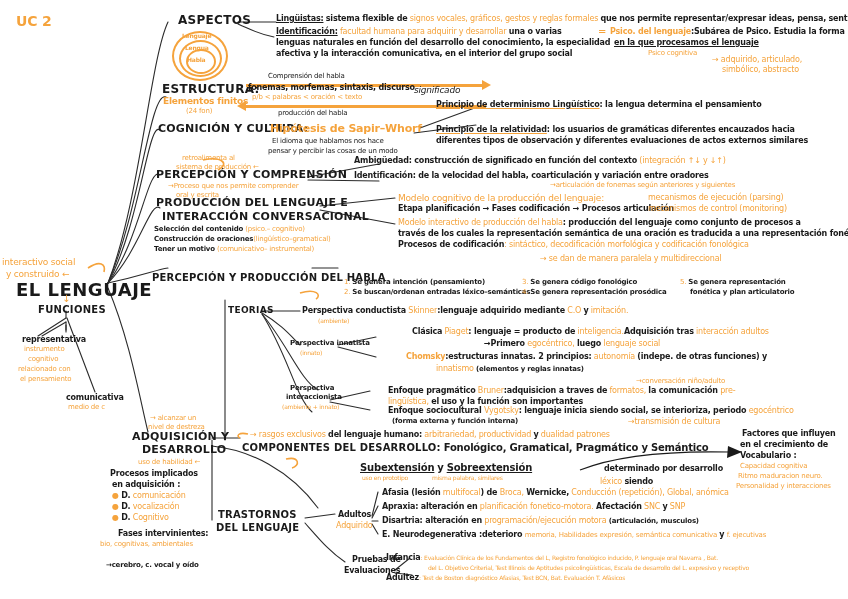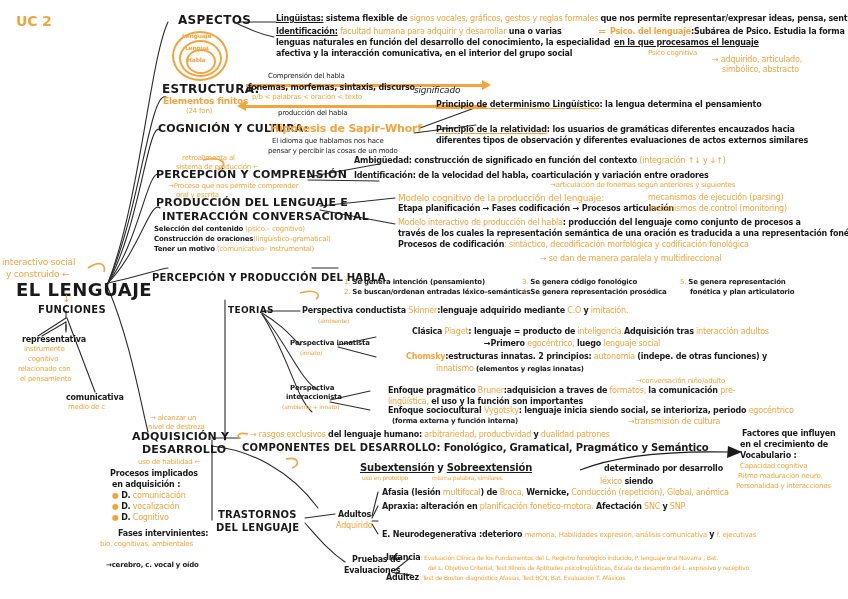--- a/index.html
+++ b/index.html
@@ -378,23 +378,28 @@
     <span class="or">Conducción (repetición)</span><span class="or">, Global, anómica</span>
   </div>
   <div class="lbl s8" style="left:382px;top:503px;">
     <span class="blk b">Apraxia: alteración en</span>
     <span class="or">planificación fonetico-motora.</span>
     <span class="blk b">Afectación</span>
     <span class="or">SNC</span>
     <span class="blk b">y</span>
     <span class="or">SNP</span>
   </div>
+  <div class="lbl s8" style="left:382px;top:517px;">
+    <span class="blk b">Disartria: alteración en</span>
+    <span class="or">programación/ejecución motora</span>
+    <span class="blk b s7">(articulación, musculos)</span>
+  </div>
   <div class="lbl s8" style="left:382px;top:531px;">
     <span class="blk b">E. Neurodegenerativa :deterioro</span>
-    <span class="or s7">memoria, Habilidades expresión, análisis comunicativa</span>
+    <span class="or s7">memoria, Habilidades expresión, semántica comunicativa</span>
     <span class="blk b">y</span>
     <span class="or s7">f. ejecutivas</span>
   </div>
 
   <div class="lbl s8" style="left:386px;top:554px;">
     <span class="blk b">Infancia</span><span class="or s6">: Evaluación Clínica de los Fundamentos del L, Registro fonológico inducido, P. lenguaje oral Navarra , Bat.</span>
   </div>
   <div class="lbl or s6" style="left:428px;top:565px;">del L. Objetivo Criterial, Test Illinois de Aptitudes psicolingüísticas, Escala de desarrollo del L. expresivo y receptivo</div>
   <div class="lbl s8" style="left:386px;top:574px;">
     <span class="blk b">Adultez</span><span class="or s6">: Test de Boston diagnóstico Afasias, Test BCN, Bat. Evaluación T. Afásicos</span>

